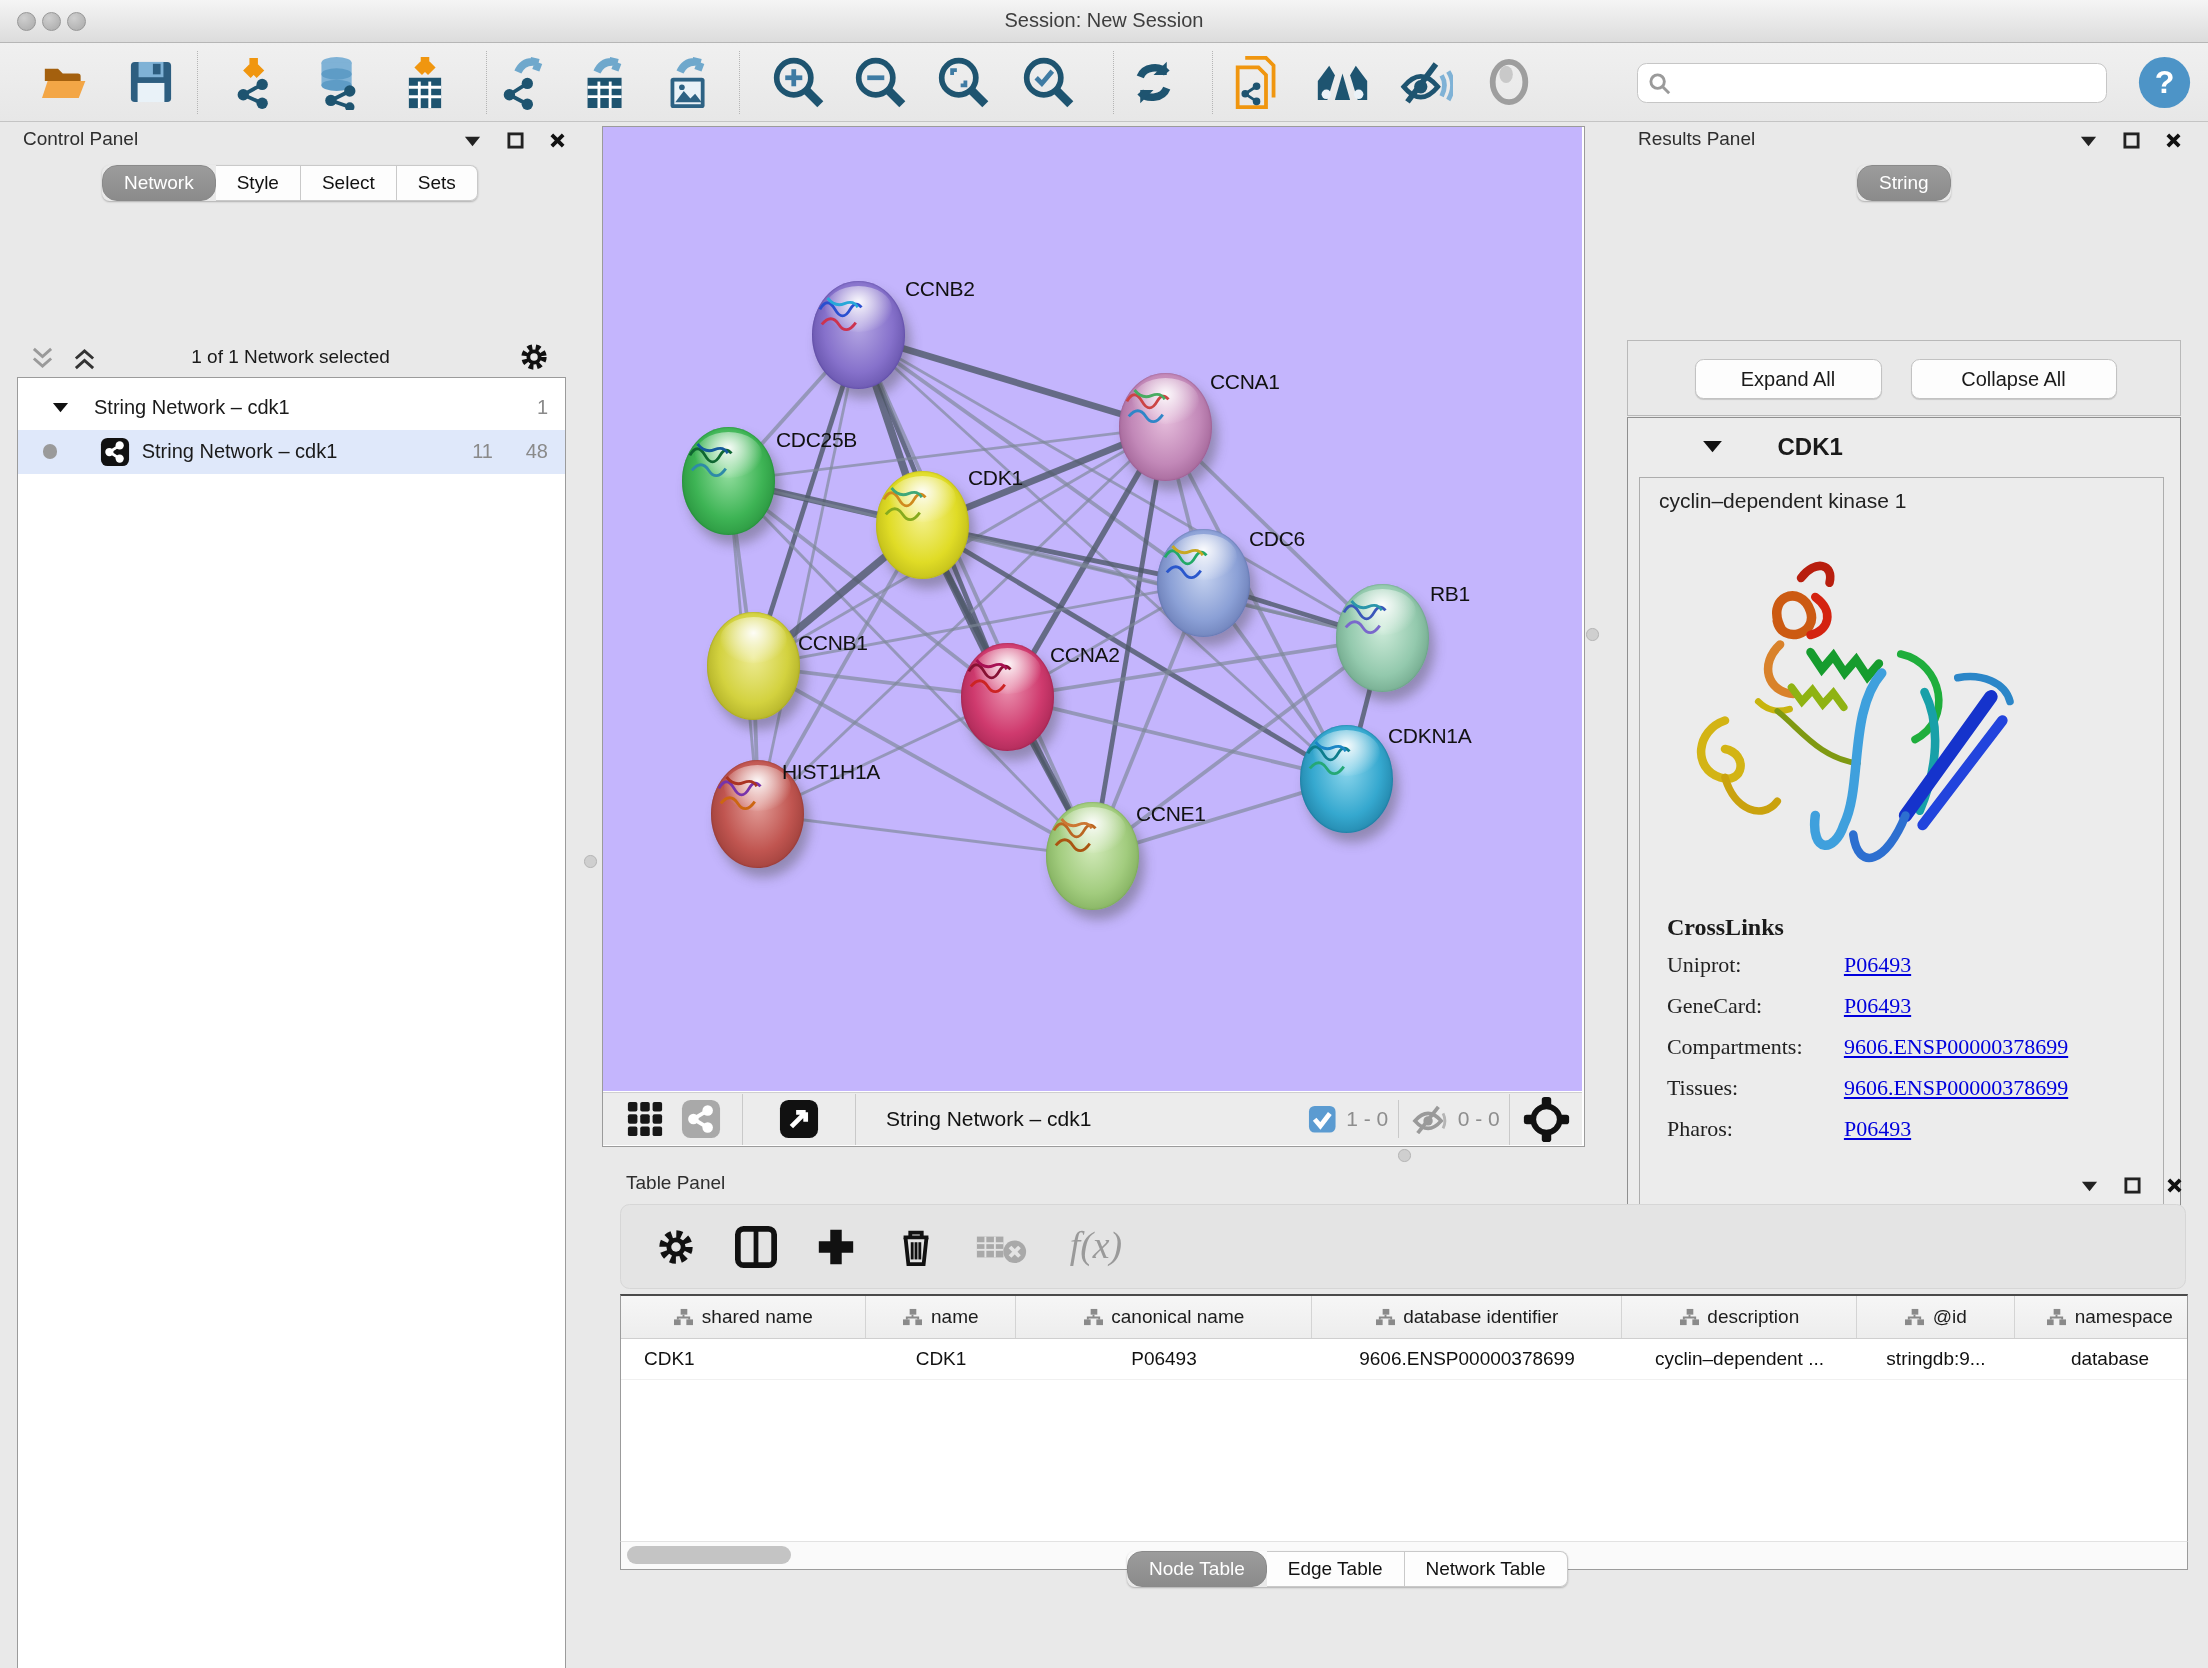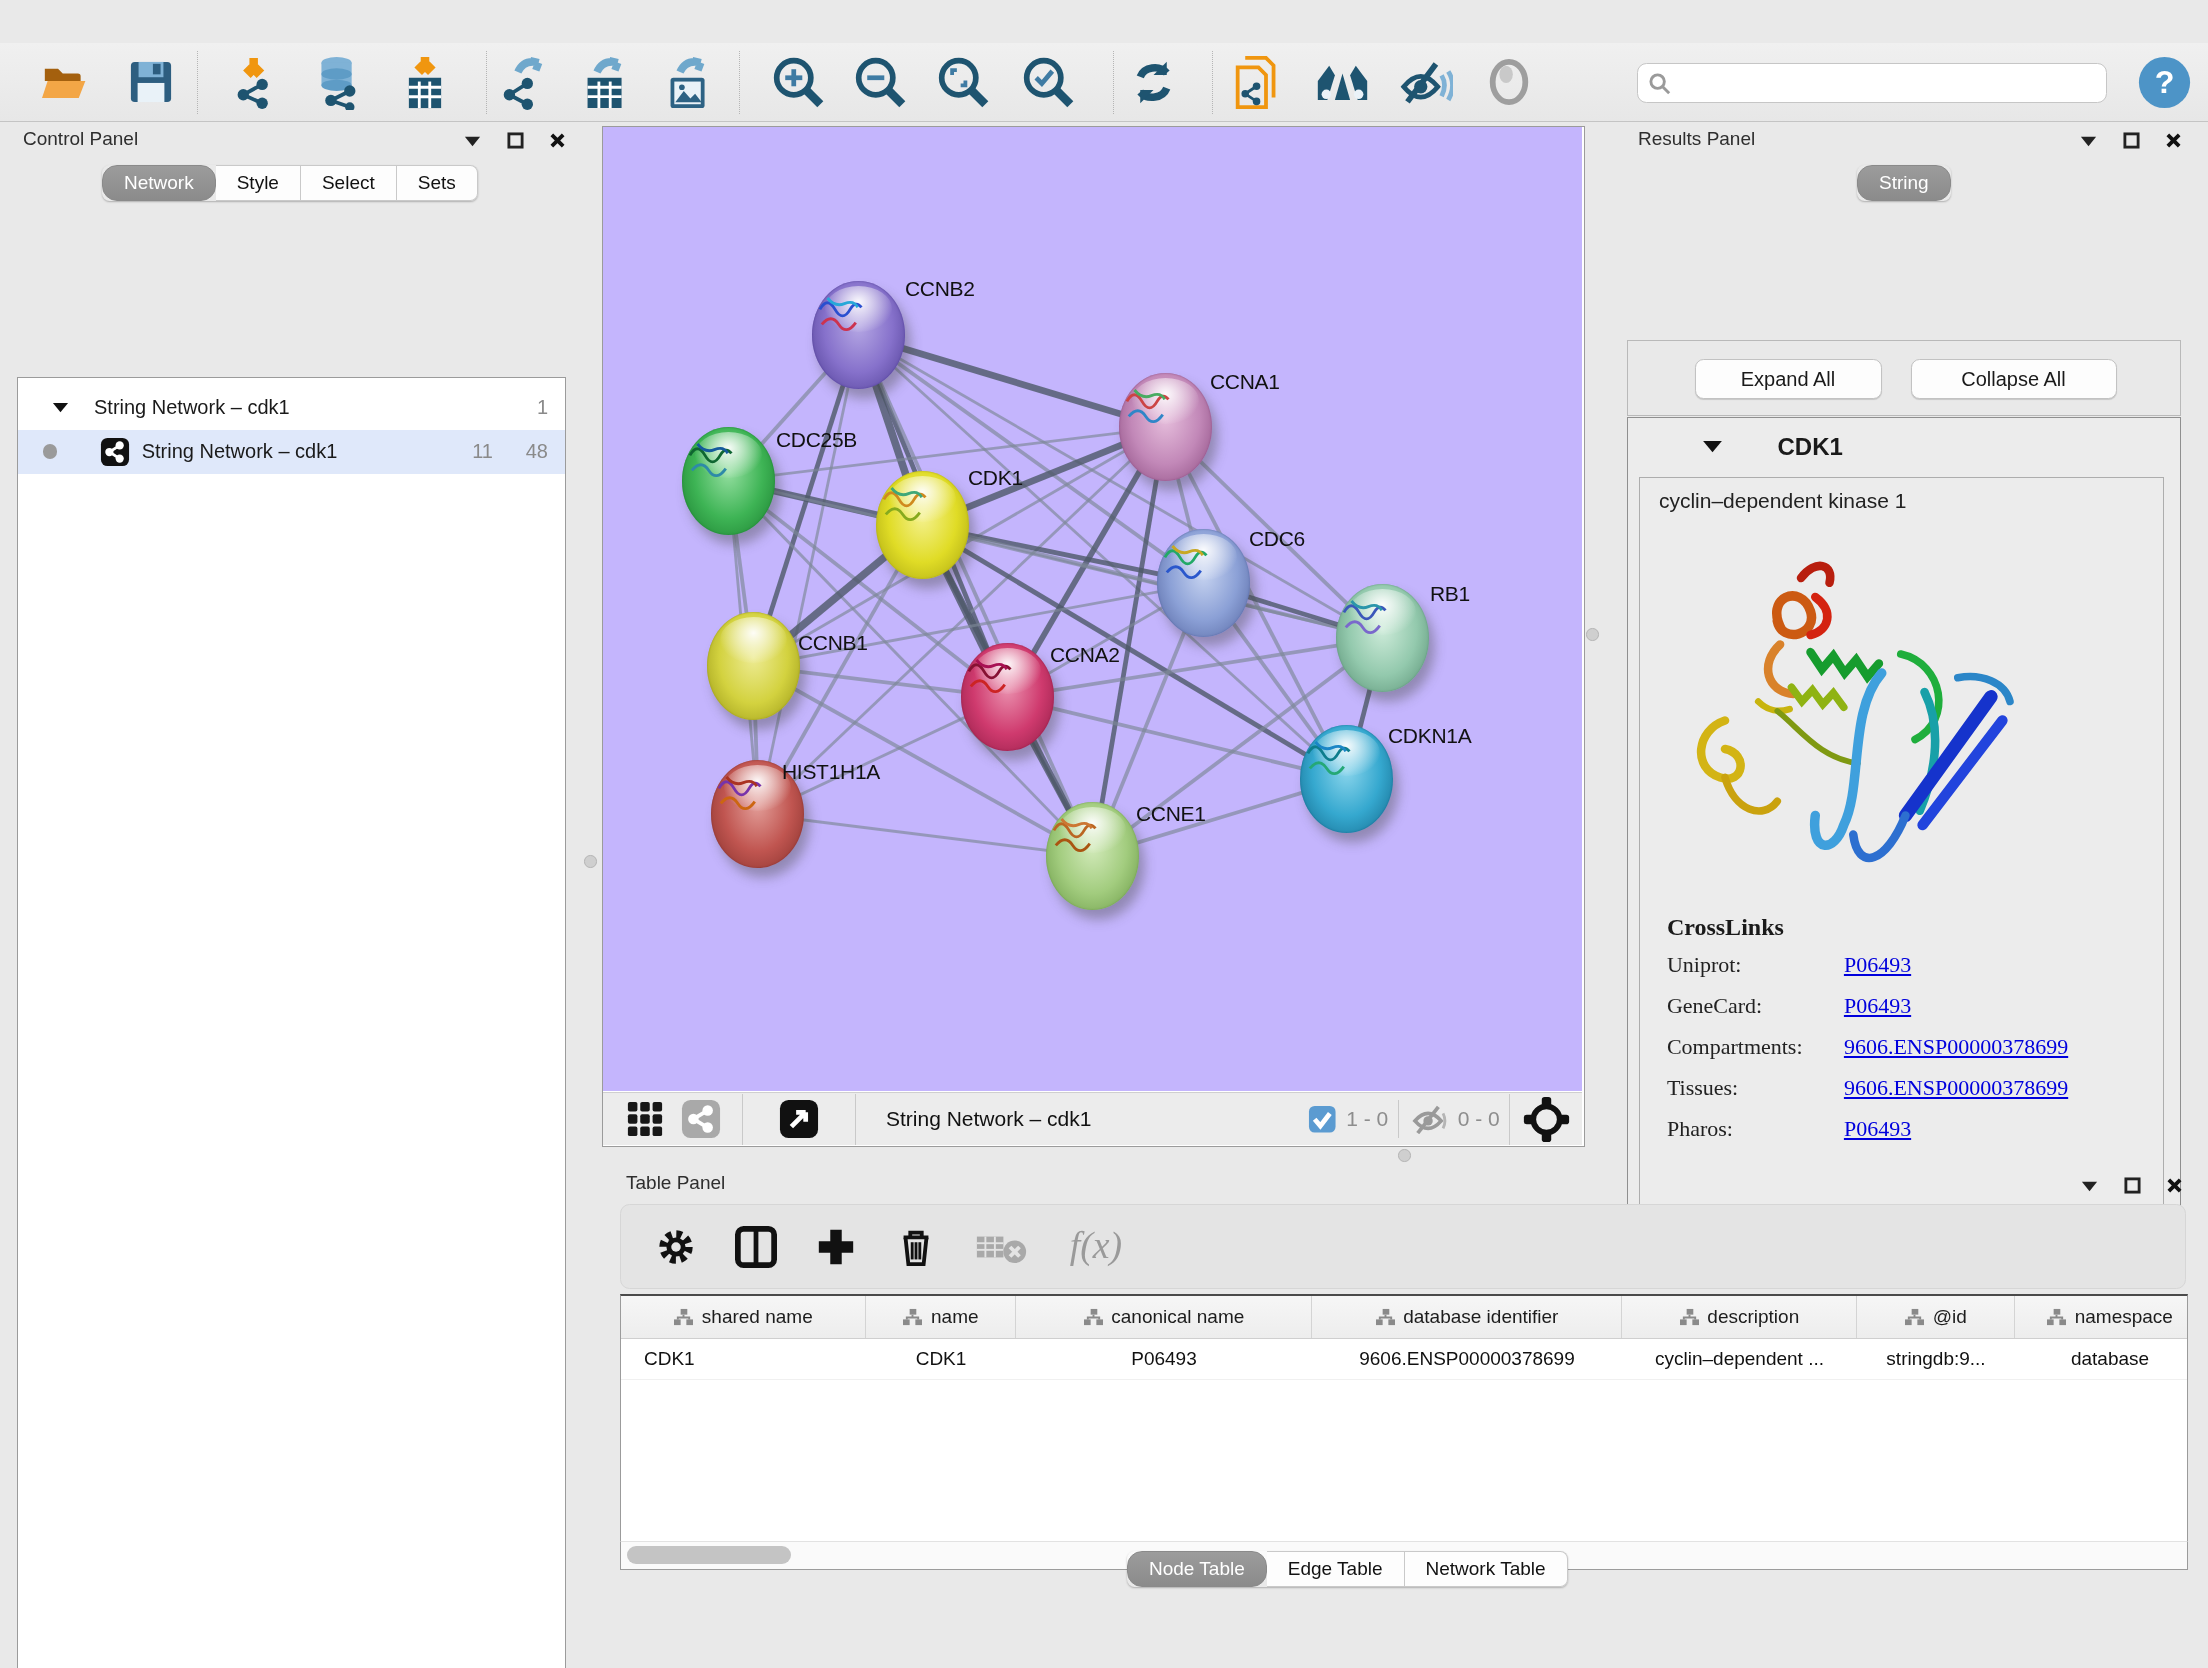--- a/index.html
+++ b/index.html
@@ -100,20 +100,26 @@
   #memory-btn{font-size:19px;color:#111;}
   .grip{position:absolute;width:10.5px;height:10.5px;border-radius:50%;background:#cfcfcf;
     border:1px solid #b5b5b5;}
   .dot{display:inline-block;border-radius:50%;}
 </style>
 </head>
 <body>
 
 <div id="app">
 
+  <div id="titlebar">
+    <div class="tl" style="left:17px"></div>
+    <div class="tl" style="left:42px"></div>
+    <div class="tl" style="left:67px"></div>
+    <div id="win-title">Session: New Session</div>
+  </div>
 
   <div id="toolbar">
     <div class="tbtn" style="left:36px">
       <svg width="49" height="42" viewBox="0 0 52 44">
           <path d="M3 8 h14 l5 5 h16 a3 3 0 0 1 3 3 v5 h-38z" fill="#a4600e"></path>
           <path d="M6 21 h40 l-7 18 h-39 z" fill="#f3a646"></path>
         </svg>
     </div>
     <div class="tbtn" style="left:120px">
       <svg width="44" height="44" viewBox="0 0 46 46">
@@ -290,20 +296,34 @@
           <path d="M3 3 L15 15 M15 3 L3 15" stroke="#111" stroke-width="4"></path>
         </svg>
     </div>
     <div class="seg-group" style="left:102px;top:44px" id="cp-tabs">
         <div class="seg sel">Network</div>
         <div class="seg">Style</div>
         <div class="seg">Select</div>
         <div class="seg">Sets</div>
       </div>
 
+    <div id="cp-selrow">
+      <svg width="25" height="23" style="position:absolute;left:13.3px;top:4.8px" viewBox="0 0 26 24">
+          <path d="M4 2 l9 8 9 -8 M4 12 l9 8 9 -8" stroke="#9a9a9a" stroke-width="3" fill="none"></path>
+        </svg>
+      <svg width="25" height="23" style="position:absolute;left:55px;top:4.8px" viewBox="0 0 26 24">
+          <path d="M4 22 l9 -8 9 8 M4 12 l9 -8 9 8" stroke="#333" stroke-width="3" fill="none"></path>
+        </svg>
+      <span style="position:absolute;left:0;right:0;text-align:center;top:3.8px">1 of 1 Network selected</span>
+      <svg width="30" height="30" style="position:absolute;right:15px;top:0" viewBox="0 0 32 32">
+        <circle cx="16" cy="16" r="10" fill="none" stroke="#111" stroke-width="7" stroke-dasharray="4.5 3.6"></circle>
+          <circle cx="16" cy="16" r="8" fill="#111"></circle>
+          <circle cx="16" cy="16" r="4" fill="#e9e9e9"></circle>
+      </svg>
+    </div>
 
     <div id="cp-list">
       <div class="tree-row" style="margin-top:7.6px">
         <svg width="17" height="13.3" style="margin-left:34px" viewBox="0 0 18 14">
             <path d="M1 2 h16 l-8 10z" fill="#111"></path>
           </svg>
         <span style="margin-left:25px">String Network – cdk1</span>
         <span class="cnt" style="right:17px">1</span>
       </div>
       <div class="tree-row" style="background:#dfe8fa">

